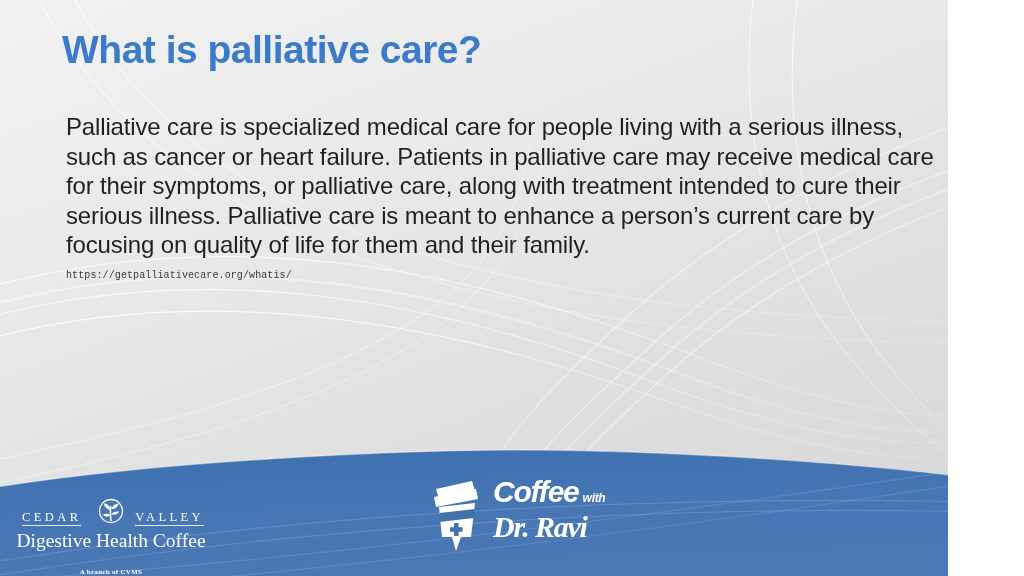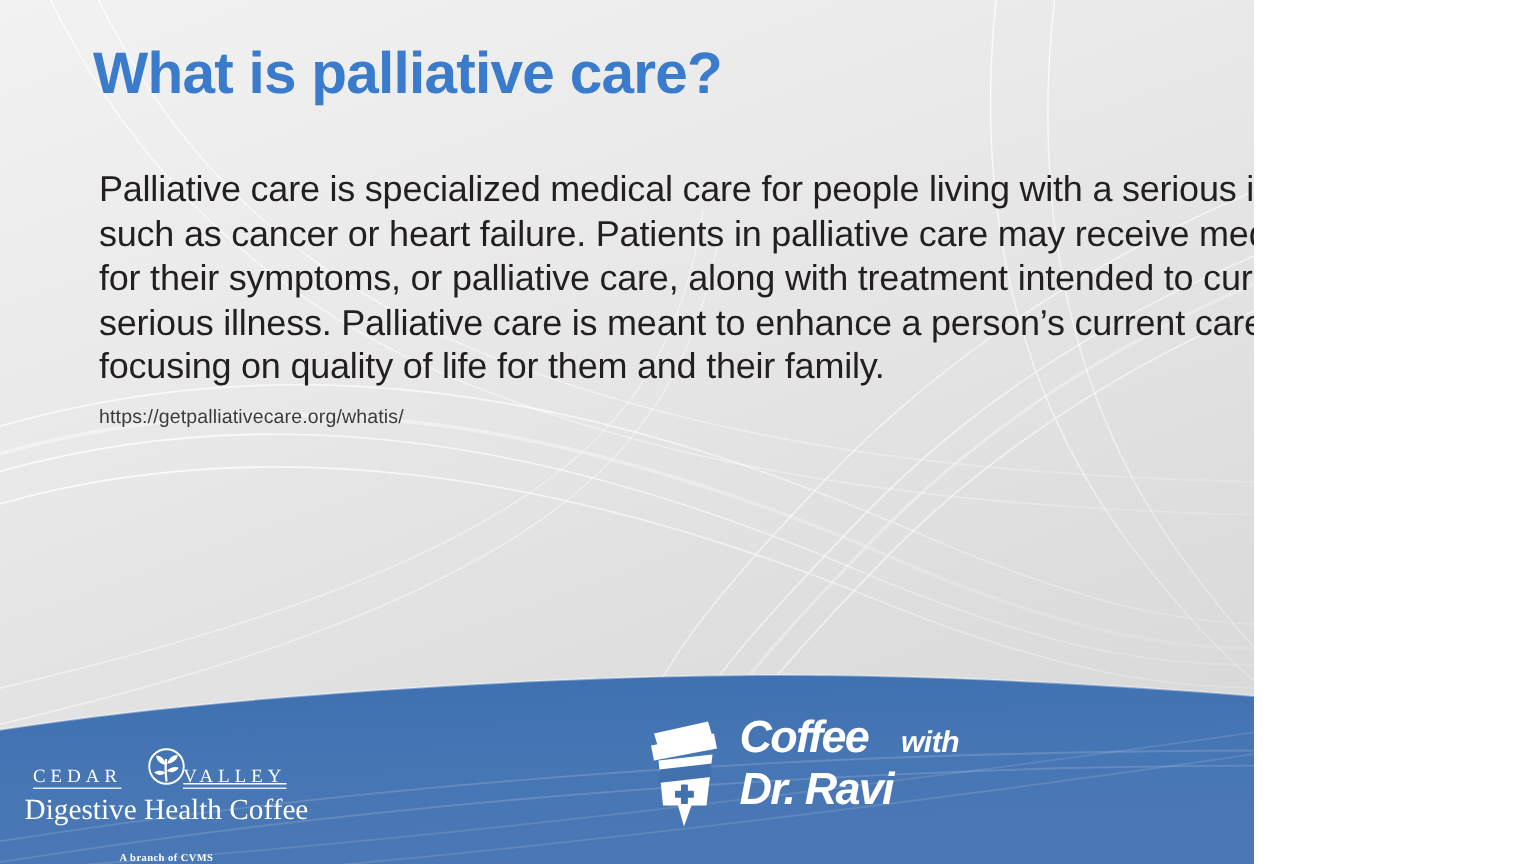--- a/index.html
+++ b/index.html
@@ -3,21 +3,21 @@
 <meta charset="utf-8">
 <style>
   html, body {
     margin: 0;
     padding: 0;
     background: #ffffff;
   }
 
   #slide {
     position: relative;
-    width: 836px;
+    width: 948px;
     height: 576px;
     overflow: hidden;
     font-family: "Liberation Sans", sans-serif;
     background: linear-gradient(160deg, #f2f2f2 0%, #e9e9e9 35%, #dedede 70%, #d6d6d6 100%);
   }
 
   
   #bg-texture {
     position: absolute;
     inset: 0;
@@ -48,23 +48,24 @@
     line-height: 29.5px;
     color: #231f20;
     letter-spacing: -0.15px;
   }
 
   
   #source-url {
     position: absolute;
     left: 66px;
     top: 270px;
-    font-size: 13px;
+    font-size: 10px;
     color: #3b3b3b;
     letter-spacing: 0.1px;
+    font-family: Liberation Mono, monospace;
   }
 
   
   #blue-band {
     position: absolute;
     left: 0;
     bottom: 0;
     width: 1024px;
     height: 130px;
   }
@@ -98,21 +99,21 @@
     top: 0;
     font-family: "Liberation Serif", serif;
     font-size: 12.5px;
     letter-spacing: 3.4px;
     color: #ffffff;
     border-bottom: 1px solid rgba(255,255,255,0.85);
     padding-bottom: 1px;
     line-height: 13px;
   }
   #cedar-word-left  { left: 6px; }
-  #cedar-word-right { right: 15px; text-decoration: underline; }
+  #cedar-word-right { right: 2px; }
 
   #cedar-main {
     font-family: "Liberation Serif", serif;
     font-size: 19.5px;
     line-height: 22px;
     margin-top: 3px;
     color: #ffffff;
   }
   #cedar-sub {
     font-family: "Liberation Serif", serif;
@@ -140,33 +141,34 @@
     align-items: baseline;
     line-height: 1;
   }
   #coffee-word {
     font-size: 30px;
     font-weight: bold;
     font-style: italic;
     letter-spacing: -1.2px;
   }
   #with-word {
-    font-size: 20px;
+    font-size: 12px;
     font-weight: bold;
     font-style: italic;
-    margin-left: 22px;
+    margin-left: 4px;
     letter-spacing: -0.3px;
   }
   #ravi-word {
     font-size: 30px;
     font-weight: bold;
     font-style: italic;
     letter-spacing: -1.2px;
     line-height: 1;
     margin-top: 5px;
+    font-family: Liberation Serif, serif;
   }
 </style>
 </head>
 <body>
 
 <div id="slide">
 
   <svg id="bg-texture" viewBox="0 0 1024 576" preserveAspectRatio="none">
     <defs>
       <linearGradient id="bgFade" x1="0" y1="0" x2="1" y2="1">

